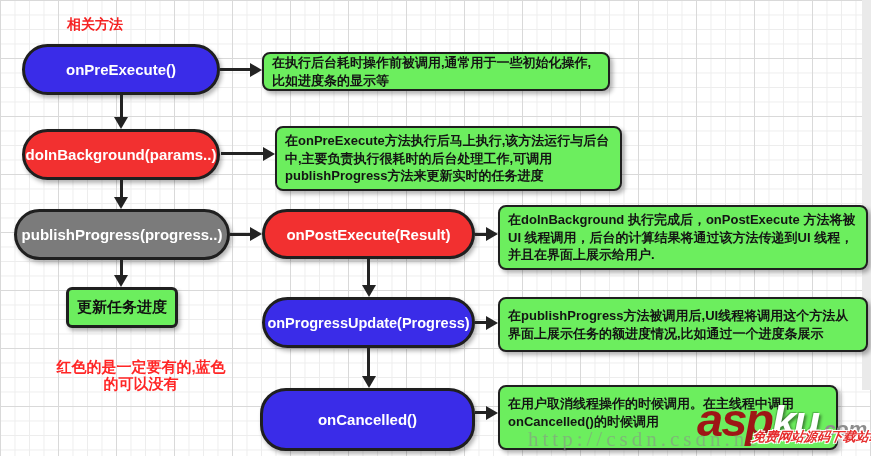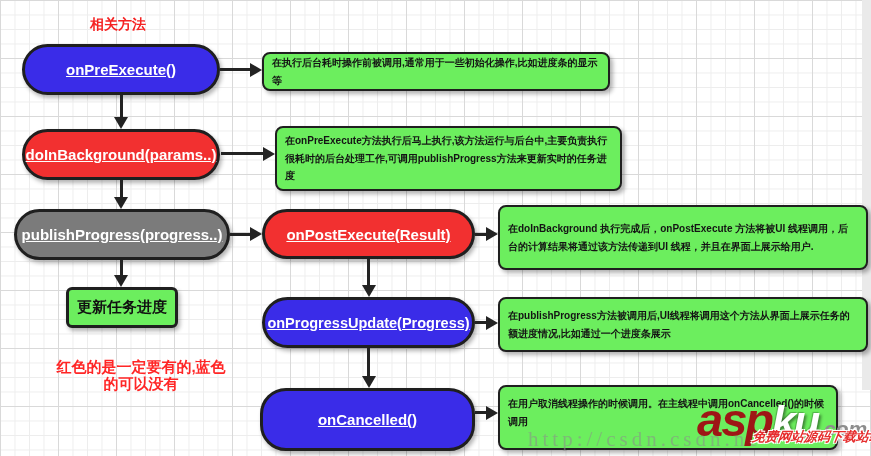--- a/index.html
+++ b/index.html
@@ -14,35 +14,35 @@
       linear-gradient(90deg, #ededed 1px, transparent 1px);
     background-size:58px 58px,58px 58px,14.5px 14.5px,14.5px 14.5px;
   }
   .abs{position:absolute;box-sizing:border-box;}
   .title{color:#f52222;font-weight:bold;font-size:14px;}
   .node{
     display:flex;align-items:center;justify-content:center;
     color:#fff;font-weight:bold;font-size:15px;
     border:3px solid #1f1f1f;border-radius:26px;
     box-shadow:2px 3px 4px rgba(0,0,0,0.30);
-    z-index:1;text-align:center;white-space:nowrap;text-decoration:underline;
+    z-index:1;text-align:center;white-space:nowrap;
   }
   .node.blue{background:#3a2ce8;}
   .node.red{background:#f23030;}
   .node.gray{background:#7b7b7b;}
   .mini{
     display:flex;align-items:center;justify-content:center;
     background:#6cee5e;border:3px solid #1f1f1f;border-radius:6px;
     color:#111;font-weight:bold;font-size:15px;
     box-shadow:2px 3px 4px rgba(0,0,0,0.30);z-index:1;
   }
   .desc{
     display:flex;align-items:center;
     background:#6cee5e;border:2.5px solid #1f1f1f;border-radius:8px;
-    color:#141414;font-weight:bold;font-size:10px;line-height:17.5px;
+    color:#141414;font-weight:bold;font-size:13px;line-height:17.5px;
     padding:4px 8px;box-shadow:3px 3px 4px rgba(0,0,0,0.30);z-index:1;
   }
   .desc.top{align-items:flex-start;padding-top:8px;}
   .arrow-h{height:3px;background:#232323;z-index:1;}
   .arrow-h::after{
     content:'';position:absolute;right:-12px;top:-5.5px;
     border-top:7px solid transparent;border-bottom:7px solid transparent;
     border-left:12px solid #232323;
   }
   .arrow-v{width:3px;background:#232323;z-index:1;}
@@ -69,21 +69,21 @@
     transform:skewX(-8deg);white-space:nowrap;
     text-shadow:-1px -1px 0 #fff,1px -1px 0 #fff,-1px 1px 0 #fff,1px 1px 0 #fff;
   }
   .edge-strip{background:#eaeaea;z-index:0;}
 </style>
 </head>
 <body>
 
 <div class="abs edge-strip" style="right:0;top:0;width:9px;height:390px;"></div>
 
-<div class="abs title" style="left:90px;top:16px;">相关方法</div>
+<div class="abs title" style="left:67px;top:16px;">相关方法</div>
 
 <div class="abs node blue" style="left:22px;top:44px;width:198px;height:51px;">onPreExecute()</div>
 
 <div class="abs node red" style="left:22px;top:129px;width:198px;height:51px;">doInBackground(params..)</div>
 
 <div class="abs node gray" style="left:14px;top:209px;width:216px;height:51px;">publishProgress(progress..)</div>
 
 <div class="abs mini" style="left:66px;top:287px;width:112px;height:41px;">更新任务进度</div>
 
 <div class="abs node red" style="left:262px;top:209px;width:213px;height:50px;">onPostExecute(Result)</div>

